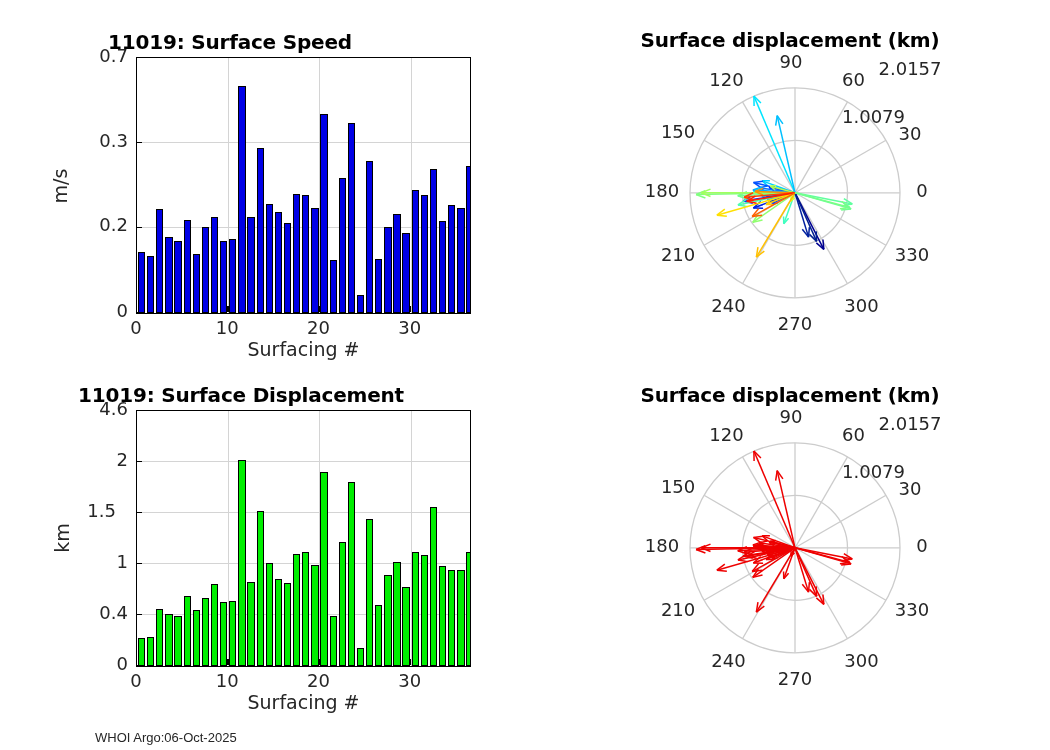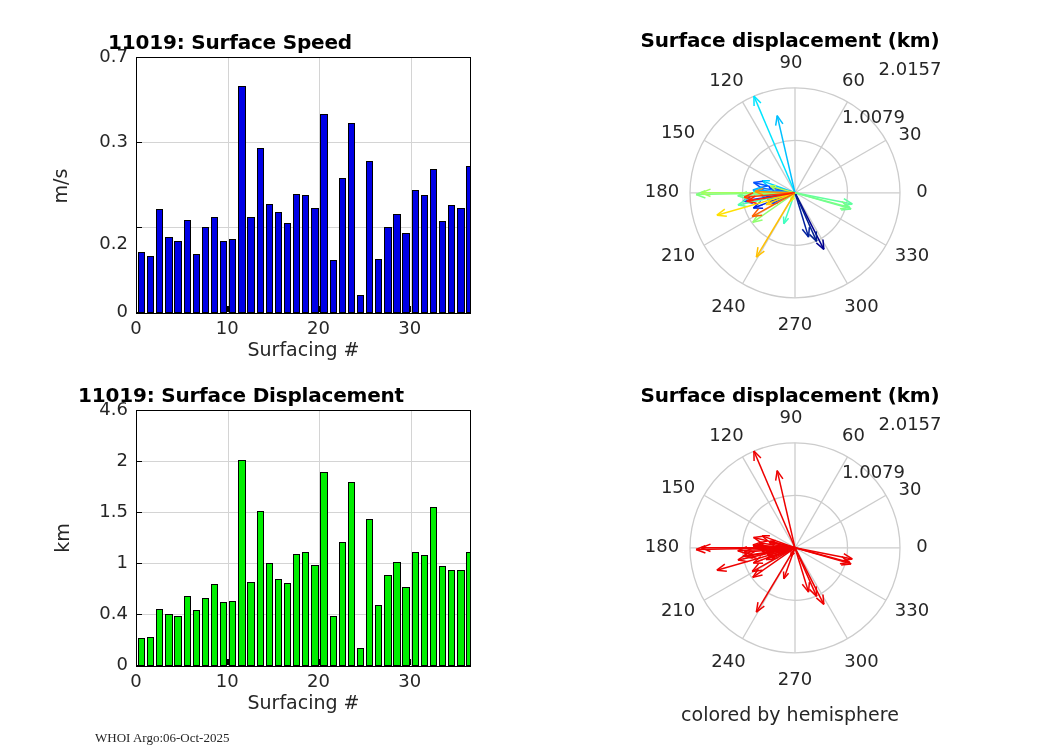--- a/index.html
+++ b/index.html
@@ -34,21 +34,21 @@
   .xtick{position:absolute;text-align:center;font-size:18px;color:#262626;white-space:nowrap;
      font-family:"DejaVu Sans",sans-serif;}
   .tickmark{position:absolute;background:#000;}
 
   .polar-wrap{position:absolute;}
   .polar-caption{position:absolute;width:100%;text-align:center;font-size:19px;color:#262626;
      font-family:"DejaVu Sans",sans-serif;}
   .polar-lbl{position:absolute;font-size:18px;color:#262626;white-space:nowrap;
      font-family:"DejaVu Sans",sans-serif;}
   .footer{position:absolute;font-size:13px;color:#262626;white-space:nowrap;
-     font-family:Liberation Serif, serif;}
+     font-family:Liberation Sans, sans-serif;}
 </style>
 </head>
 <body>
 
 <div id="root">
 
   <div class="panel" style="left:0px;top:0px;width:510px;height:375px;">
     <div class="chart-title" style="top:30px;left:-25px;">11019: Surface Speed</div>
     <div class="plotbox" id="speed-plot" style="left:136px;top:57px;width:335px;height:257px;">
         <div class="gridline h" style="bottom:85.00000000000001px;"></div>
@@ -90,21 +90,21 @@
         <div class="bar speed" style="left:283.73px;width:7.30px;height:118.15px;" title="31: 0.278"></div>
         <div class="bar speed" style="left:292.86px;width:7.30px;height:144.50px;" title="32: 0.34"></div>
         <div class="bar speed" style="left:301.98px;width:7.30px;height:91.80px;" title="33: 0.216"></div>
         <div class="bar speed" style="left:311.10px;width:7.30px;height:107.53px;" title="34: 0.253"></div>
         <div class="bar speed" style="left:320.23px;width:7.30px;height:104.98px;" title="35: 0.247"></div>
         <div class="bar speed" style="left:329.35px;width:7.30px;height:146.63px;" title="36: 0.345"></div>
       </div>
     <div id="speed-yticks">
         <div class="ytick" style="left:58px;top:300px;width:70px;">0</div>
         <div class="tickmark" style="left:136px;top:312px;width:6px;height:1.3px;"></div>
-        <div class="ytick" style="left:58px;top:232px;width:70px;">0.2</div>
+        <div class="ytick" style="left:58px;top:214px;width:70px;">0.2</div>
         <div class="tickmark" style="left:136px;top:227px;width:6px;height:1.3px;"></div>
         <div class="ytick" style="left:58px;top:129.99999999999997px;width:70px;">0.3</div>
         <div class="tickmark" style="left:136px;top:141.99999999999997px;width:6px;height:1.3px;"></div>
         <div class="ytick" style="left:58px;top:45px;width:70px;">0.7</div>
         <div class="tickmark" style="left:136px;top:57px;width:6px;height:1.3px;"></div>
       </div>
     <div id="speed-xticks">
         <div class="xtick" style="left:106px;top:317px;width:60px;">0</div>
         <div class="tickmark" style="left:136px;top:306px;width:1.3px;height:6px;"></div>
         <div class="xtick" style="left:197.23287671232876px;top:317px;width:60px;">10</div>
@@ -166,21 +166,21 @@
         <div class="bar disp" style="left:320.23px;width:7.30px;height:95.88px;" title="35: 0.94"></div>
         <div class="bar disp" style="left:329.35px;width:7.30px;height:114.24px;" title="36: 1.12"></div>
       </div>
     <div id="disp-yticks">
         <div class="ytick" style="left:58px;top:278px;width:70px;">0</div>
         <div class="tickmark" style="left:136px;top:290px;width:6px;height:1.3px;"></div>
         <div class="ytick" style="left:58px;top:227px;width:70px;">0.4</div>
         <div class="tickmark" style="left:136px;top:239px;width:6px;height:1.3px;"></div>
         <div class="ytick" style="left:58px;top:176px;width:70px;">1</div>
         <div class="tickmark" style="left:136px;top:188px;width:6px;height:1.3px;"></div>
-        <div class="ytick" style="left:58px;top:125px;width:70px;">1.5</div>
+        <div class="ytick" style="left:46px;top:125px;width:70px;">1.5</div>
         <div class="tickmark" style="left:136px;top:137px;width:6px;height:1.3px;"></div>
         <div class="ytick" style="left:58px;top:74px;width:70px;">2</div>
         <div class="tickmark" style="left:136px;top:86px;width:6px;height:1.3px;"></div>
         <div class="ytick" style="left:58px;top:23px;width:70px;">4.6</div>
         <div class="tickmark" style="left:136px;top:35px;width:6px;height:1.3px;"></div>
       </div>
     <div id="disp-xticks">
         <div class="xtick" style="left:106px;top:295px;width:60px;">0</div>
         <div class="tickmark" style="left:136px;top:284px;width:1.3px;height:6px;"></div>
         <div class="xtick" style="left:197.23287671232876px;top:295px;width:60px;">10</div>
@@ -604,16 +604,15 @@
               <line x1="122.17370387723452" y1="161.53900358104553" x2="132.09424591239795" y2="160.28089161124493" stroke="#ee0000" stroke-width="1.5"></line>
               <line x1="122.17370387723452" y1="161.53900358104553" x2="128.4977296740439" y2="153.79260456464513" stroke="#ee0000" stroke-width="1.5"></line>
             </g>
             <g>
               <line x1="165" y1="137.8" x2="221.08194445718425" y2="153.8812387974794" stroke="#ee0000" stroke-width="1.5"></line>
               <line x1="221.08194445718425" y1="153.8812387974794" x2="213.17744240573603" y2="147.7559757567071" stroke="#ee0000" stroke-width="1.5"></line>
               <line x1="221.08194445718425" y1="153.8812387974794" x2="211.13265165758813" y2="154.88700854643034" stroke="#ee0000" stroke-width="1.5"></line>
             </g>
           </g>
         </svg><div class="polar-lbl" style="left:266px;top:124.80000000000001px;width:52px;text-align:center;">0</div><div class="polar-lbl" style="left:253.93266739736606px;top:68.30000000000001px;width:52px;text-align:center;">30</div><div class="polar-lbl" style="left:197.5px;top:13.867332602633965px;width:52px;text-align:center;">60</div><div class="polar-lbl" style="left:135px;top:-4.199999999999989px;width:52px;text-align:center;">90</div><div class="polar-lbl" style="left:70.50000000000003px;top:13.867332602633951px;width:52px;text-align:center;">120</div><div class="polar-lbl" style="left:22.06733260263394px;top:66.30000000000001px;width:52px;text-align:center;">150</div><div class="polar-lbl" style="left:6px;top:124.80000000000001px;width:52px;text-align:center;">180</div><div class="polar-lbl" style="left:22.067332602633954px;top:189.3px;width:52px;text-align:center;">210</div><div class="polar-lbl" style="left:72.49999999999994px;top:239.73266739736604px;width:52px;text-align:center;">240</div><div class="polar-lbl" style="left:138.99999999999997px;top:257.8px;width:52px;text-align:center;">270</div><div class="polar-lbl" style="left:205.5px;top:239.73266739736607px;width:52px;text-align:center;">300</div><div class="polar-lbl" style="left:255.932667397366px;top:189.30000000000007px;width:52px;text-align:center;">330</div><div class="polar-lbl" style="left:203.5px;top:51.30000000000001px;width:80px;text-align:center;">1.0079</div><div class="polar-lbl" style="left:240px;top:2.8000000000000114px;width:80px;text-align:center;">2.0157</div></div>
-    <div class="polar-caption" style="top:328px;left:0;">colored by hemisphere</div>
   </div>
 
 </div>
 
 </body></html>

